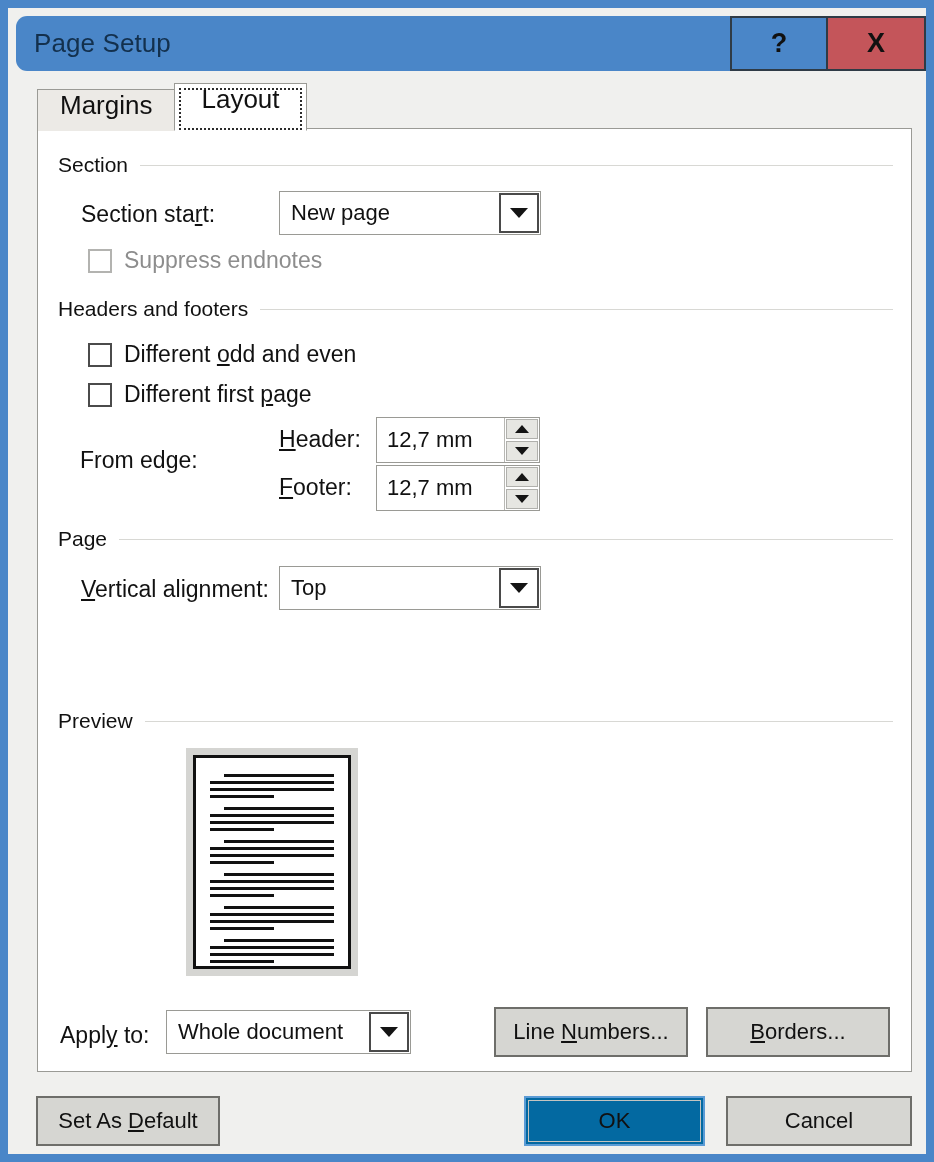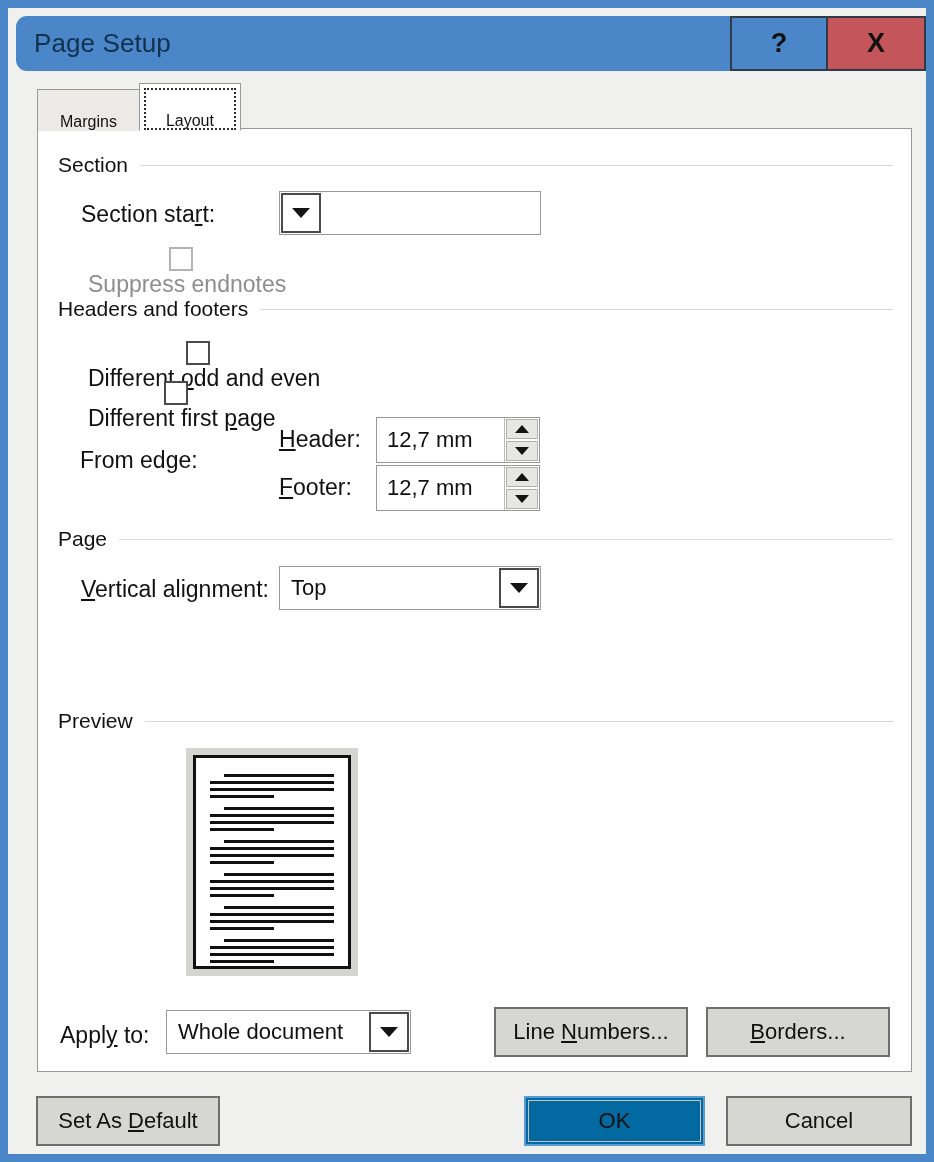--- a/index.html
+++ b/index.html
@@ -66,23 +66,23 @@
     height: 45px;
     display: flex;
     align-items: flex-end;
     z-index: 3;
   }
   .tab {
     height: 42px;
     box-sizing: border-box;
     padding: 0 22px;
     display: flex;
-    align-items: flex-end;
+    align-items: flex-start;
     justify-content: center;
-    font-size: 16px;
+    font-size: 26px;
     color: #111;
     background: #eceae6;
     border: 1px solid #9a9a95;
     border-bottom: none;
     margin-right: -1px;
   }
   .tab.active {
     background: #ffffff;
     height: 48px;
     border: 1px solid #9a9a95;
@@ -216,21 +216,20 @@
     border-right: 7px solid transparent;
   }
   .spin-up::after { border-bottom: 8px solid #141414; }
   .spin-dn::after { border-top: 8px solid #141414; }
 
   
   .cbrow {
     position: absolute;
     display: flex;
     align-items: center;
-    flex-direction: column;
   }
   .cbox {
     width: 24px; height: 24px;
     box-sizing: border-box;
     border: 2px solid #4b4b4b;
     background: #ffffff;
     margin-right: 12px;
   }
   .cbox.disabled { border-color: #b3b3b0; }
 
@@ -319,20 +318,21 @@
   <div class="panel">
 
     <div class="group" style="left:20px; top:24px; width:835px;">
       <span class="group-label">Section</span>
       <span class="group-rule"></span>
     </div>
 
     <div class="lbl" style="position:absolute; left:43px; top:72px;"><span>Section sta</span><span class="u">r</span><span>t:</span></div>
 
     <div class="combo" style="left:241px; top:62px; width:262px;">
+      <div class="combo-value">New page</div>
       <div class="combo-arrow">
           <span class="chev"></span>
         </div>
     </div>
 
     <div class="cbrow" style="left:50px; top:118px;">
       <span class="cbox disabled"></span>
       <span class="lbl disabled">Suppress endnotes</span>
     </div>
 

